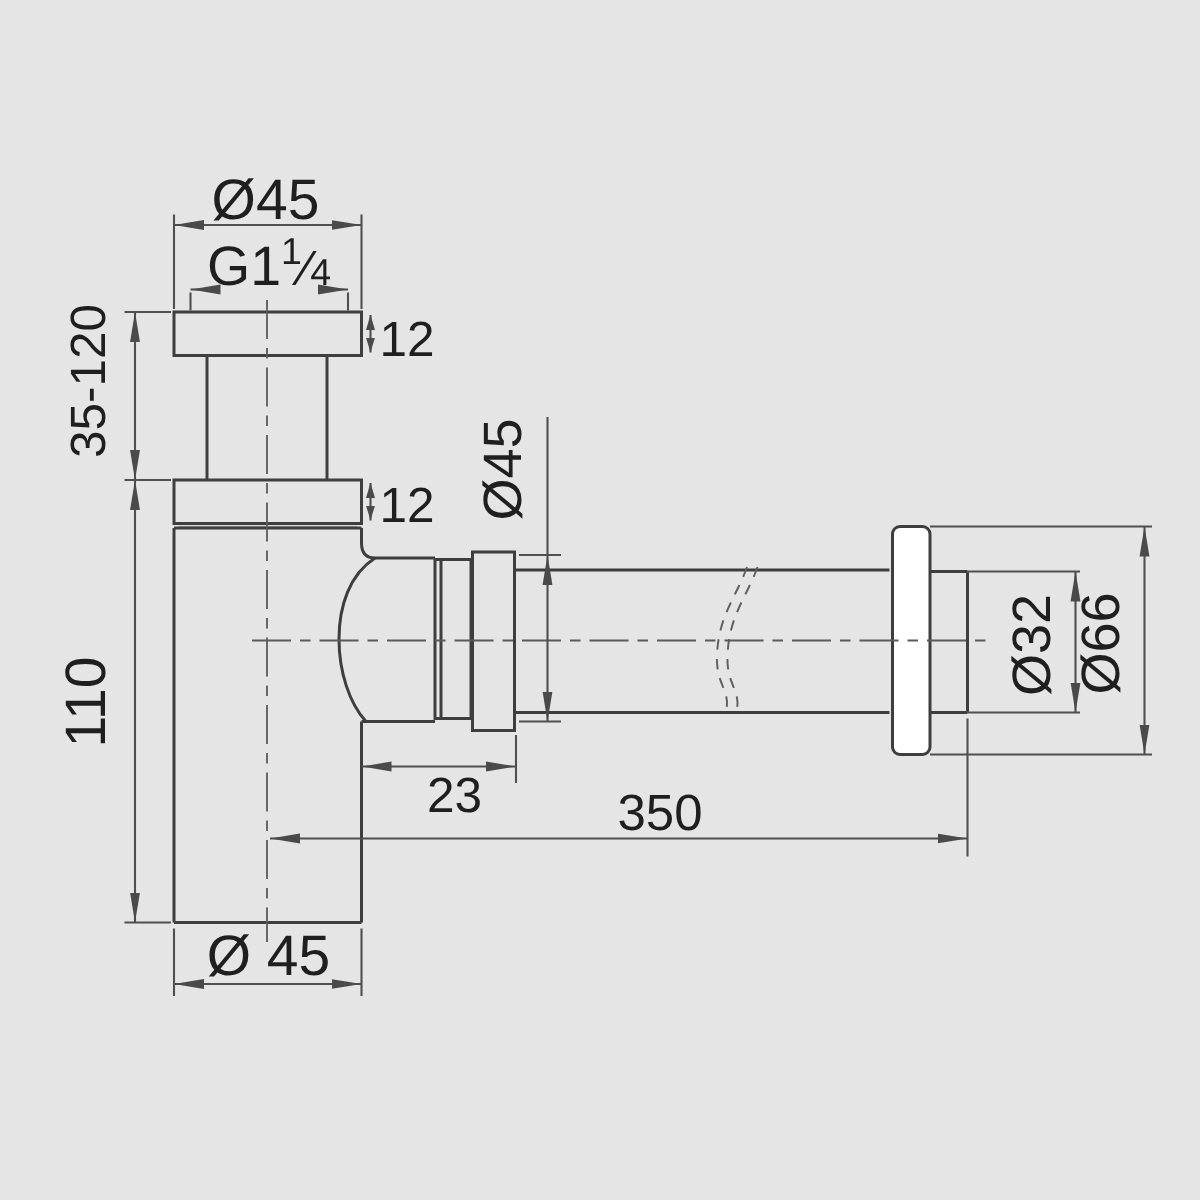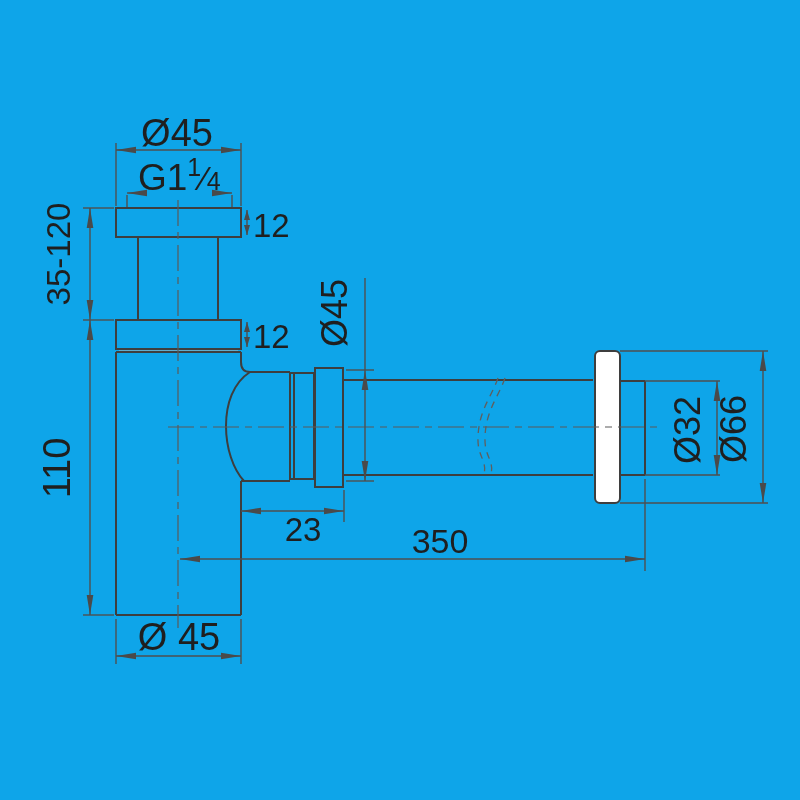--- a/index.html
+++ b/index.html
@@ -6,21 +6,21 @@
     margin: 0;
     padding: 0;
     background: #ffffff;
     width: 800px;
     height: 800px;
     overflow: hidden;
   }
   .canvas-wrap {
     width: 800px;
     height: 800px;
-    background: #0ea5e9;
+    background: #e5e5e5;
   }
   svg text {
     font-family: "Liberation Sans", "DejaVu Sans", sans-serif;
     fill: #1f1f1f;
   }
   .obj  { stroke: #3e3e3e; stroke-width: 2;   fill: none; }
   .objf { stroke: #3e3e3e; stroke-width: 2;   fill: #ffffff; }
   .dim  { stroke: #4f4f4f; stroke-width: 1.4; fill: none; }
   .cl   { stroke: #5a5a5a; stroke-width: 1.2; fill: none; stroke-dasharray: 26 6 7 6; }
   .brk  { stroke: #5f5f5f; stroke-width: 1.3; fill: none; stroke-dasharray: 7 6; }

